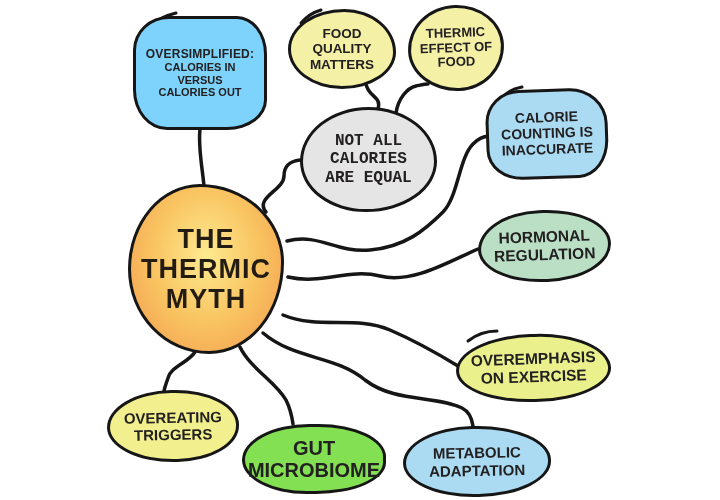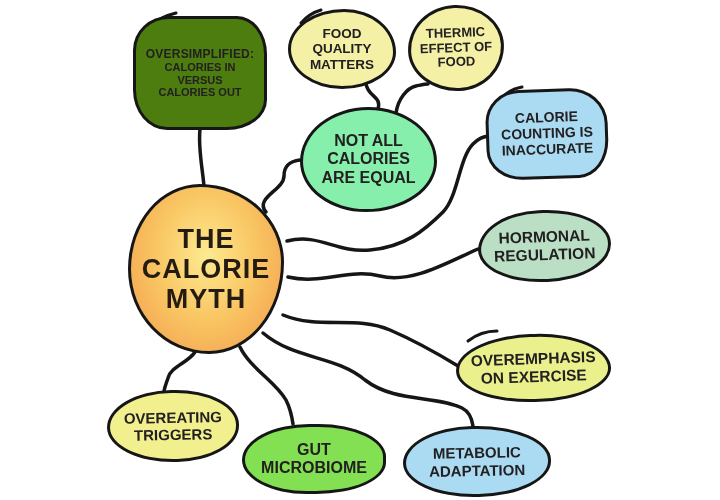--- a/index.html
+++ b/index.html
@@ -61,21 +61,21 @@
     font-size:15.5px;line-height:1.15;transform:rotate(-2deg);
   }
   #n-metabolic{
     left:403px;top:426px;width:148px;height:71px;
     border-radius:48% 52% 50% 50% / 52% 50% 50% 50%;
     font-size:15px;line-height:1.15;transform:rotate(-1deg);
   }
   #n-gut{
     left:242px;top:424px;width:144px;height:70px;
     border-radius:50% 50% 52% 48% / 55% 50% 48% 52%;
-    font-size:16px;line-height:1.12;justify-content:center;
+    font-size:20px;line-height:1.12;justify-content:center;
   }
   #n-overeating{
     left:107px;top:390px;width:132px;height:72px;
     border-radius:50% 50% 48% 52% / 52% 50% 50% 50%;
     font-size:15px;line-height:1.15;transform:rotate(-1deg);
   }
 </style>
 </head>
 <body>
 
@@ -97,44 +97,44 @@
         <path d="M 152,24 C 160,18 168,15 176,13"></path>
         <path d="M 301,23 C 307,16 314,12 321,10"></path>
         <path d="M 505,95 C 510,90 516,88 522,87"></path>
         <path d="M 468,341 C 477,334 488,331 497,331"></path>
       </g>
     </g>
   </svg>
 
   <div class="node" id="n-central" style="background: radial-gradient(at 50% 42%, rgb(253, 234, 144) 0%, rgb(249, 197, 98) 48%, rgb(242, 153, 77) 100%);">
     <span class="lbl">THE
-CALORIE
+THERMIC
 MYTH</span>
   </div>
 
-  <div class="node" id="n-oversimplified" style="background: #4d7c0f;">
+  <div class="node" id="n-oversimplified" style="background: #7dd3fc;">
     <span class="hd">OVERSIMPLIFIED:</span>
     <span class="lbl">CALORIES IN
 VERSUS
 CALORIES OUT</span>
   </div>
 
   <div class="node" id="n-food" style="background: rgb(244, 240, 166);">
     <span class="lbl">FOOD
 QUALITY
 MATTERS</span>
   </div>
 
   <div class="node" id="n-thermic" style="background: rgb(244, 240, 166);">
     <span class="lbl">THERMIC
 EFFECT OF
 FOOD</span>
   </div>
 
-  <div class="node" id="n-notall" style="background: #86efac;">
+  <div class="node" id="n-notall" style="background: #e5e5e5; font-family: Liberation Mono, monospace;">
     <span class="lbl">NOT ALL
 CALORIES
 ARE EQUAL</span>
   </div>
 
   <div class="node" id="n-counting" style="background: rgb(171, 219, 242);">
     <span class="lbl">CALORIE
 COUNTING IS
 INACCURATE</span>
   </div>

